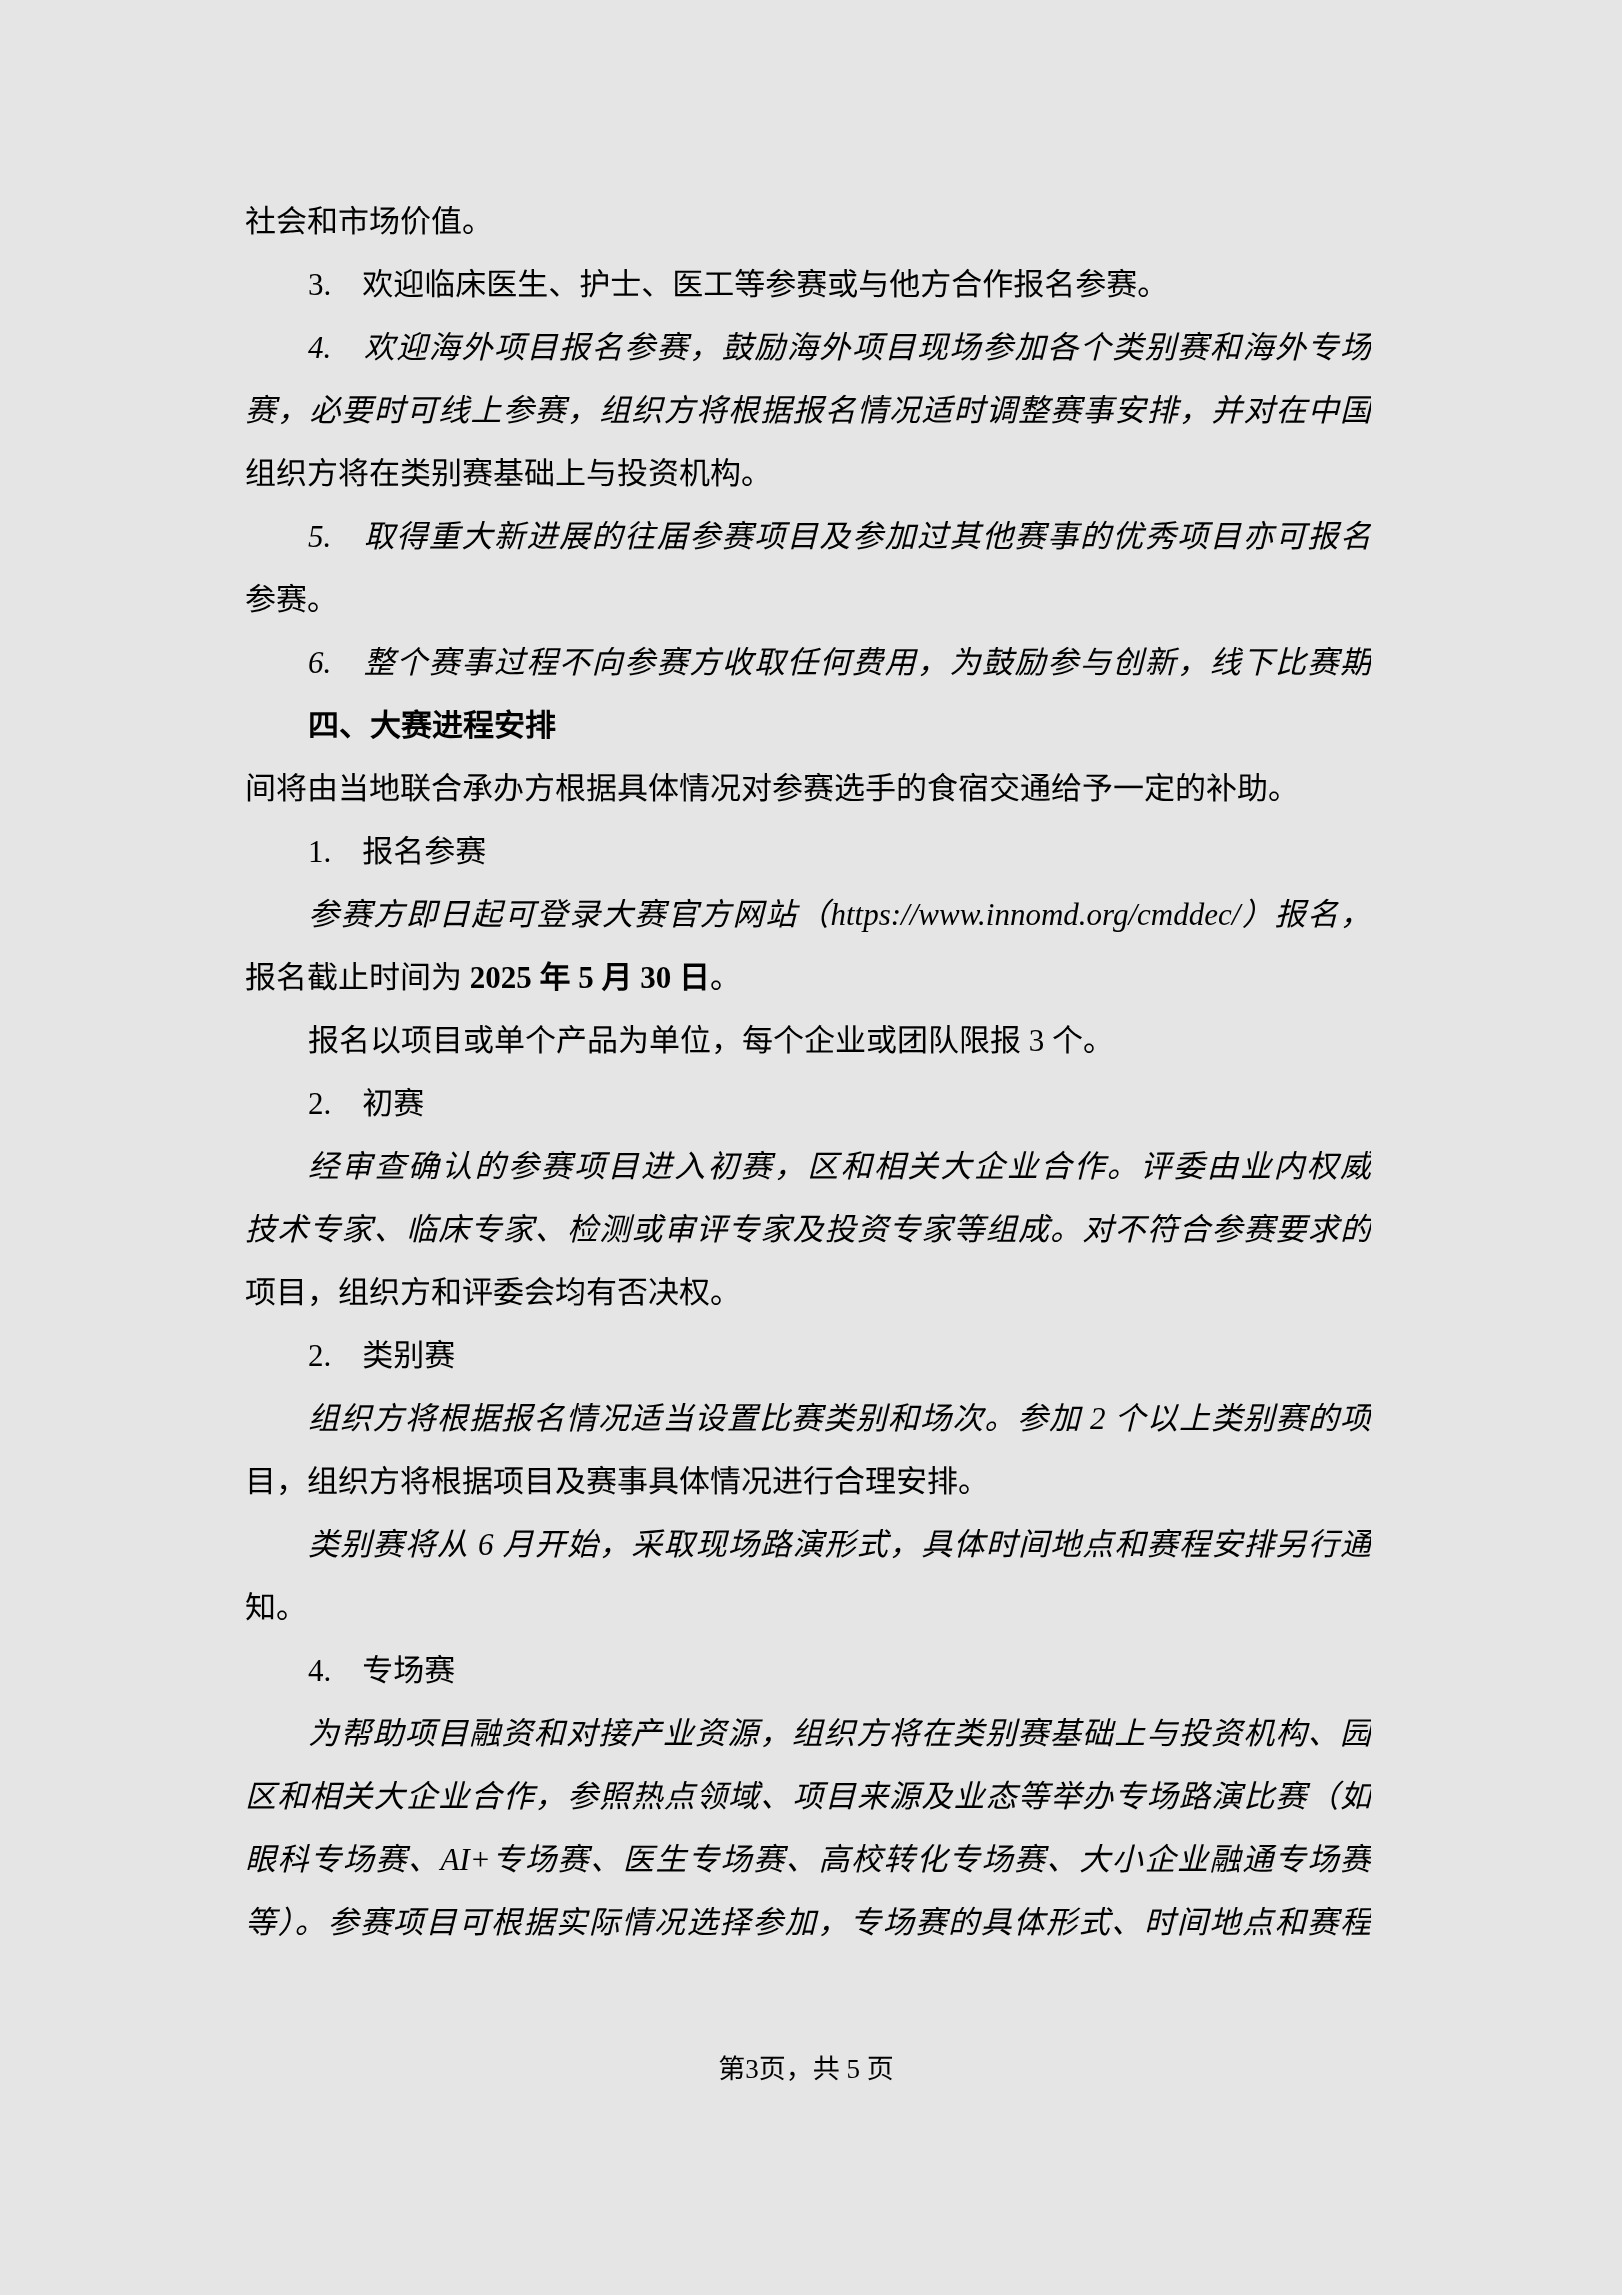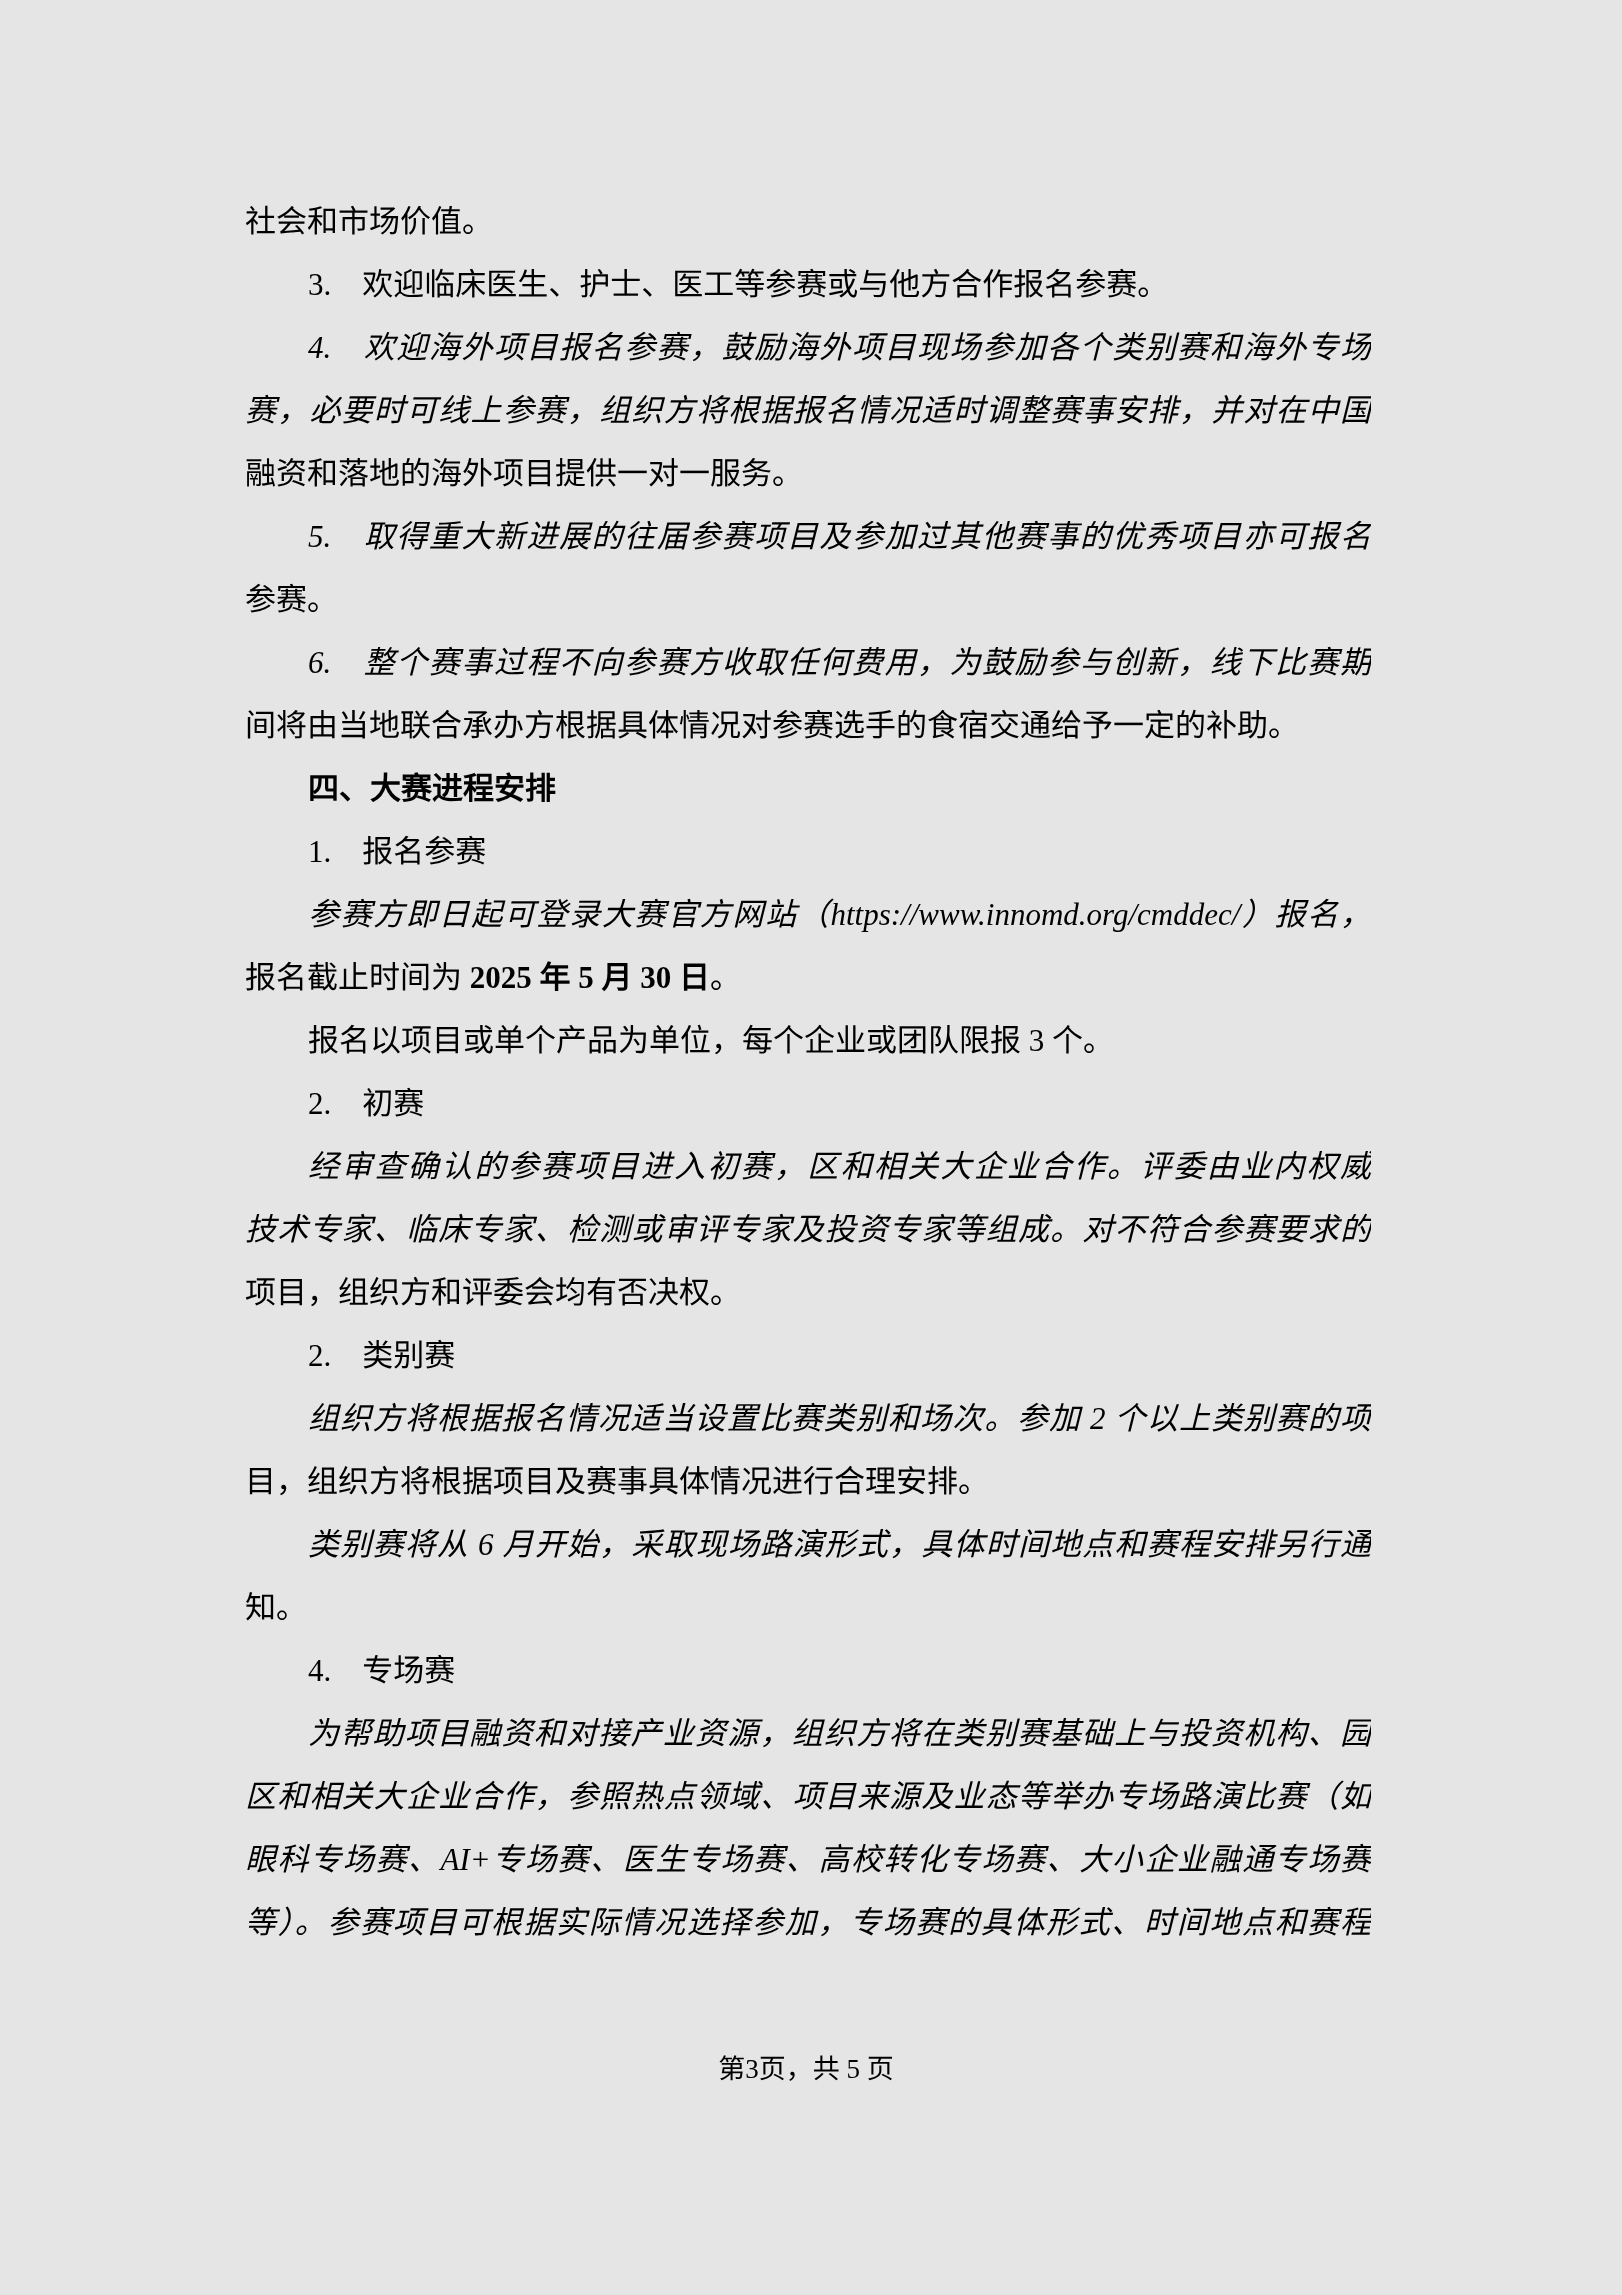--- a/index.html
+++ b/index.html
@@ -56,26 +56,26 @@
 </style>
 </head>
 <body>
 
 <div class="page">
   <div class="doc-body">
       <div class="line">社会和市场价值。</div>
       <div class="line indent">3. 欢迎临床医生、护士、医工等参赛或与他方合作报名参赛。</div>
       <div class="line indent fill">4. 欢迎海外项目报名参赛，鼓励海外项目现场参加各个类别赛和海外专场</div>
       <div class="line fill">赛，必要时可线上参赛，组织方将根据报名情况适时调整赛事安排，并对在中国</div>
-      <div class="line">融资和落地的海外项目提供一对一服务。</div>
+      <div class="line">组织方将在类别赛基础上与投资机构。</div>
       <div class="line indent fill">5. 取得重大新进展的往届参赛项目及参加过其他赛事的优秀项目亦可报名</div>
       <div class="line">参赛。</div>
       <div class="line indent fill">6. 整个赛事过程不向参赛方收取任何费用，为鼓励参与创新，线下比赛期</div>
+      <div class="line indent bold">四、大赛进程安排</div>
       <div class="line">间将由当地联合承办方根据具体情况对参赛选手的食宿交通给予一定的补助。</div>
-      <div class="line indent bold">四、大赛进程安排</div>
       <div class="line indent">1. 报名参赛</div>
       <div class="line indent fill">参赛方即日起可登录大赛官方网站（https://www.innomd.org/cmddec/）报名，</div>
       <div class="line"><span>报名截止时间为 </span><span class="bold">2025 年 5 月 30 日</span><span>。</span></div>
       <div class="line indent">报名以项目或单个产品为单位，每个企业或团队限报 3 个。</div>
       <div class="line indent">2. 初赛</div>
       <div class="line indent fill">经审查确认的参赛项目进入初赛，区和相关大企业合作。评委由业内权威</div>
       <div class="line fill">技术专家、临床专家、检测或审评专家及投资专家等组成。对不符合参赛要求的</div>
       <div class="line">项目，组织方和评委会均有否决权。</div>
       <div class="line indent">2. 类别赛</div>
       <div class="line indent fill">组织方将根据报名情况适当设置比赛类别和场次。参加 2 个以上类别赛的项</div>

